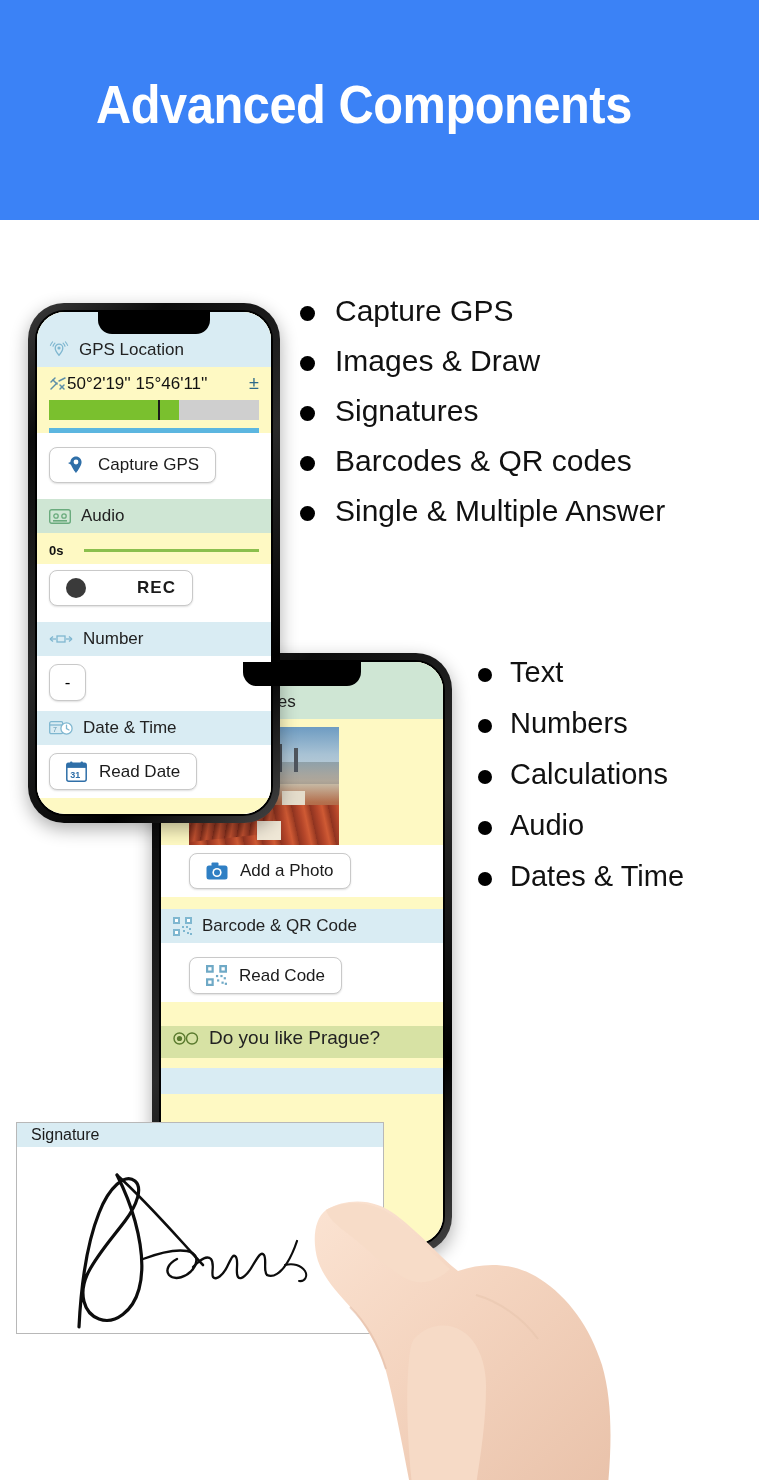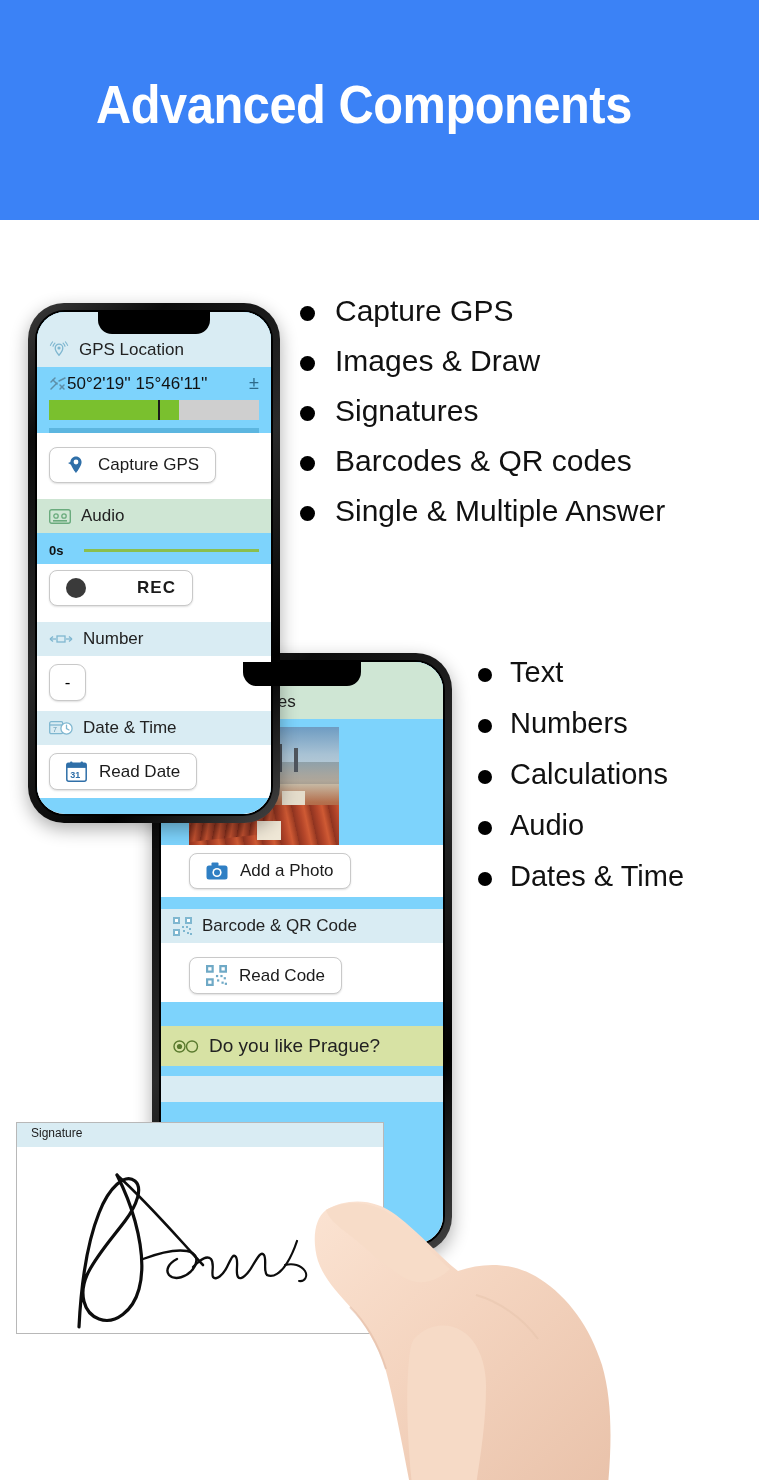--- a/index.html
+++ b/index.html
@@ -54,21 +54,21 @@
   }
   .phone-inner {
     position: relative; width: 100%; height: 100%;
     border-radius: 30px; background: #ffffff; overflow: hidden;
     border: 2px solid #000;
   }
   .notch {
     position: absolute; left: 50%; top: 0; transform: translateX(-50%);
     background: #000; border-radius: 0 0 14px 14px; z-index: 6;
   }
-  .screen { position: absolute; left: 0; right: 0; bottom: 0; top: 0; background: #7dd3fc; overflow: hidden; }
+  .screen { position: absolute; left: 0; right: 0; bottom: 0; top: 0; background: #fef9c3; overflow: hidden; }
 
   #phone-gps { left: 28px; top: 303px; width: 252px; height: 520px; }
   #phone-gps .notch { width: 112px; height: 22px; }
   #phone-gps .screen { top: 0; }
 
   #phone-media { left: 152px; top: 653px; width: 300px; height: 600px; }
   #phone-media .notch { width: 118px; height: 24px; }
 
   
   .sec-header {
@@ -134,21 +134,21 @@
     background: repeating-linear-gradient(100deg,#7d2c1b 0px,#c25130 6px,#8f3522 12px);
     transform: skewY(-6deg); }
   .ph-spire { position: absolute; background: #41484f; }
   .ph-bld { position: absolute; background: #e4dccb; }
 
   .sig-panel {
     position: absolute; left: 16px; top: 1122px; width: 368px; height: 212px;
     background: #fff; border: 1px solid #b8b8b8;
   }
   .sig-head {
-    height: 24px; background: #d9ecf3; font-size: 12px; color: #1b1b1b;
+    height: 24px; background: #d9ecf3; font-size: 16px; color: #1b1b1b;
     padding: 3px 0 12px 14px;
   }
   .sig-canvas { position: relative; height: 186px; background: #fff; }
 
   .hand { position: absolute; left: 290px; top: 1175px; width: 330px; height: 310px; z-index: 20; }
 
   .icon { display: inline-block; vertical-align: middle; line-height: 0; }
 </style>
 </head>
 <body>
@@ -285,21 +285,21 @@
                   <rect x="2" y="2" width="3" height="3"></rect>
                     <rect x="14" y="2" width="3" height="3"></rect>
                   <rect x="2" y="14" width="3" height="3"></rect>
                 </g>
               </svg>
             </span>
             <span>Read Code</span>
           </div>
         </div>
 
-        <div class="sec-header olive" style="margin-top:24px; padding-top:9px; padding-bottom:9px; font-size:19px;">
+        <div class="sec-header olive" style="margin-top:24px; padding-top:1px; padding-bottom:9px; font-size:19px;">
           <span class="icon">
             <svg width="26" height="13" viewBox="0 0 26 13">
               <circle cx="6.5" cy="6.5" r="5.5" fill="none" stroke="#5a7a2e" stroke-width="1.4"></circle>
               <circle cx="6.5" cy="6.5" r="2.6" fill="#5a7a2e"></circle>
               <circle cx="19" cy="6.5" r="5.5" fill="none" stroke="#5a7a2e" stroke-width="1.4"></circle>
             </svg>
           </span>
           <span>Do you like Prague?</span>
         </div>
 

